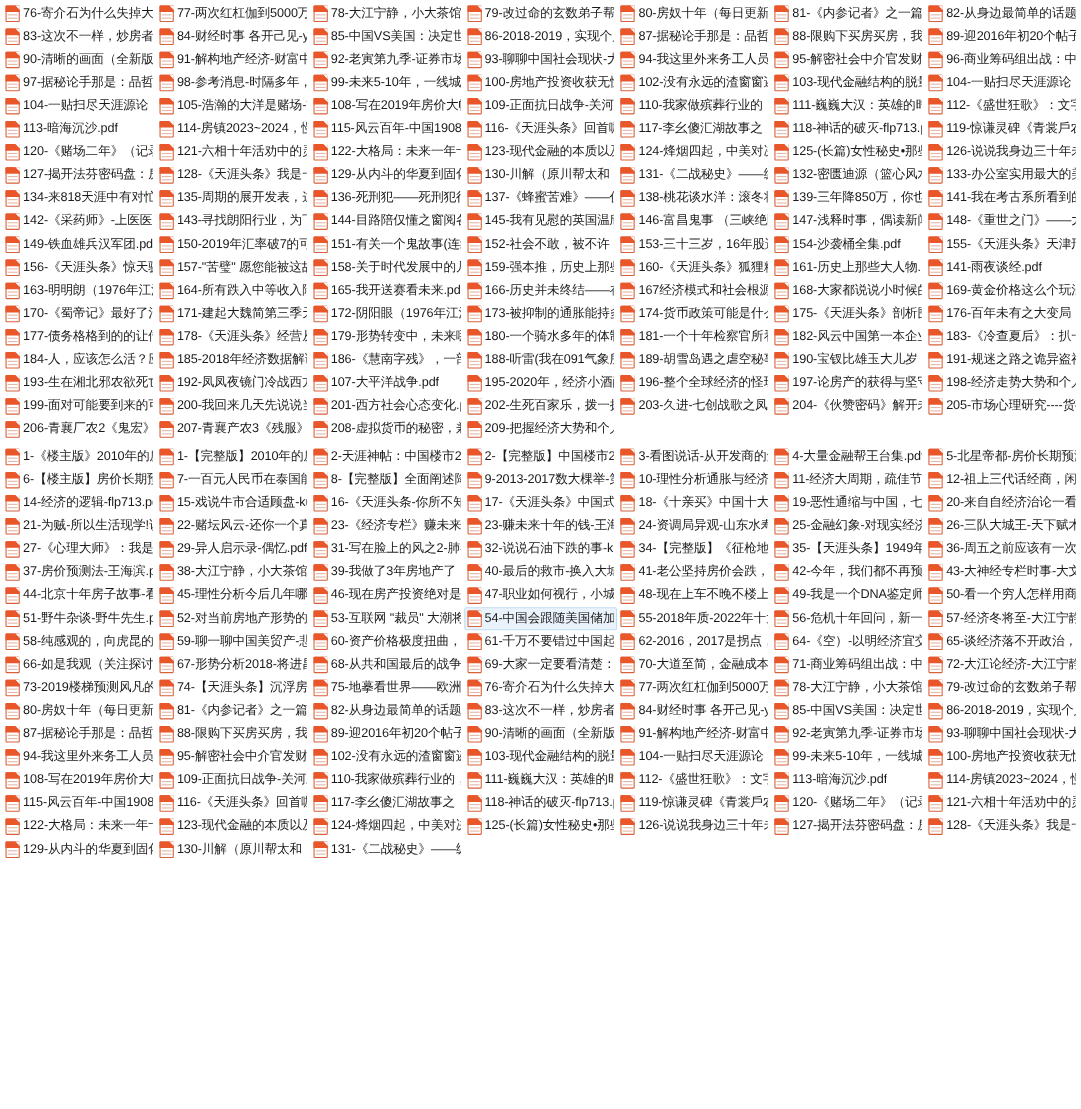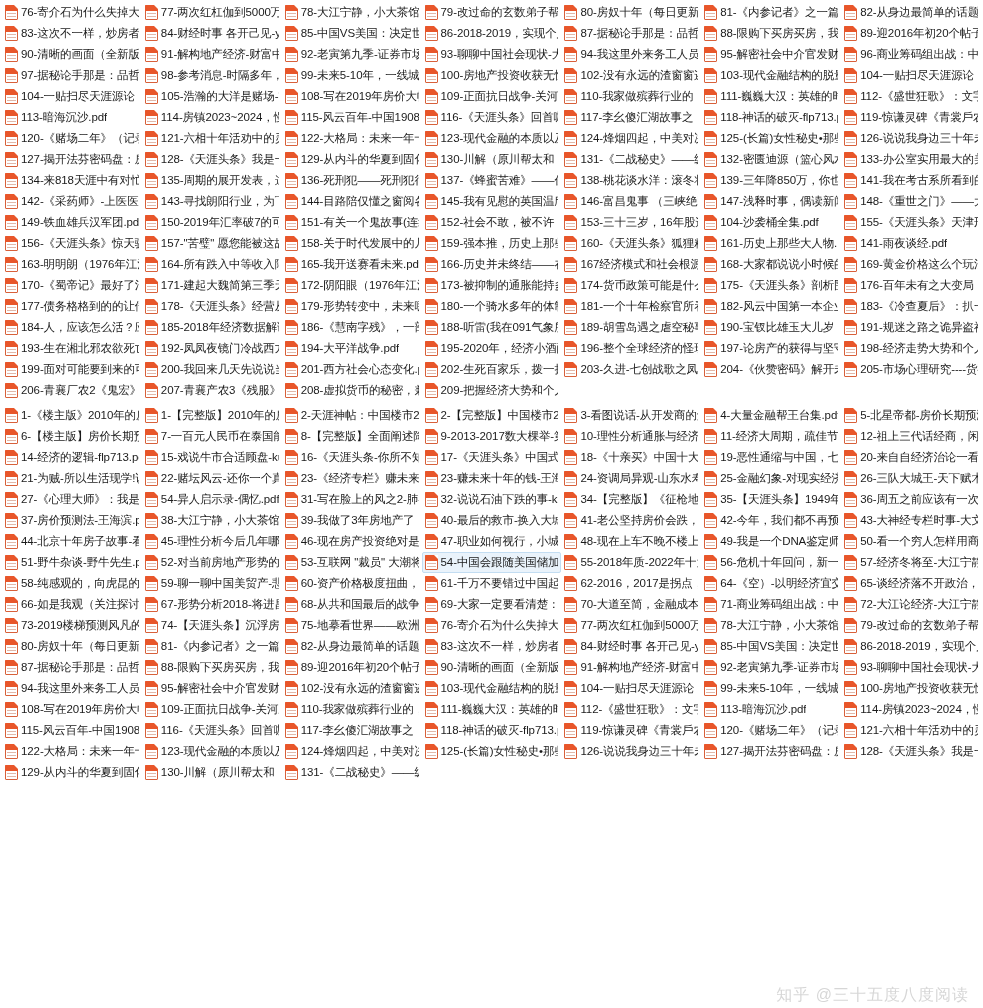--- a/index.html
+++ b/index.html
@@ -770,21 +770,21 @@
         </span>
         <span class="fname">153-三十三岁，16年股迹，记录自...</span>
       </div>
       <div class="file-item">
         <span class="icon-pdf">
           <span class="sheet"></span>
           <span class="band"></span>
           <span class="fold"></span>
           <span class="lines"></span>
         </span>
-        <span class="fname">104-沙袭桶全集.pdf</span>
+        <span class="fname">154-沙袭桶全集.pdf</span>
       </div>
       <div class="file-item">
         <span class="icon-pdf">
           <span class="sheet"></span>
           <span class="band"></span>
           <span class="fold"></span>
           <span class="lines"></span>
         </span>
         <span class="fname">155-《天涯头条》天津刑警奇闻录.p...</span>
       </div>
@@ -1121,21 +1121,21 @@
         </span>
         <span class="fname">192-凤凤夜镜门冷战西方诡.pdf</span>
       </div>
       <div class="file-item">
         <span class="icon-pdf">
           <span class="sheet"></span>
           <span class="band"></span>
           <span class="fold"></span>
           <span class="lines"></span>
         </span>
-        <span class="fname">194-大平洋战争.pdf</span>
+        <span class="fname">107-大平洋战争.pdf</span>
       </div>
       <div class="file-item">
         <span class="icon-pdf">
           <span class="sheet"></span>
           <span class="band"></span>
           <span class="fold"></span>
           <span class="lines"></span>
         </span>
         <span class="fname">195-2020年，经济小酒醉一醉（重...</span>
       </div>
@@ -1527,21 +1527,21 @@
         </span>
         <span class="fname">27-《心理大师》：我是心理医生，...</span>
       </div>
       <div class="file-item">
         <span class="icon-pdf">
           <span class="sheet"></span>
           <span class="band"></span>
           <span class="fold"></span>
           <span class="lines"></span>
         </span>
-        <span class="fname">54-异人启示录-偶忆.pdf</span>
+        <span class="fname">29-异人启示录-偶忆.pdf</span>
       </div>
       <div class="file-item">
         <span class="icon-pdf">
           <span class="sheet"></span>
           <span class="band"></span>
           <span class="fold"></span>
           <span class="lines"></span>
         </span>
         <span class="fname">31-写在脸上的风之2-肺粤国的推手...</span>
       </div>
@@ -2358,14 +2358,13 @@
       <div class="file-item">
         <span class="icon-pdf">
           <span class="sheet"></span>
           <span class="band"></span>
           <span class="fold"></span>
           <span class="lines"></span>
         </span>
         <span class="fname">131-《二战秘史》——纵论二战全...</span>
       </div>
     </div>
-  <div class="watermark">知乎 @三十五度八度阅读</div>
 </div>
 
 </body></html>

